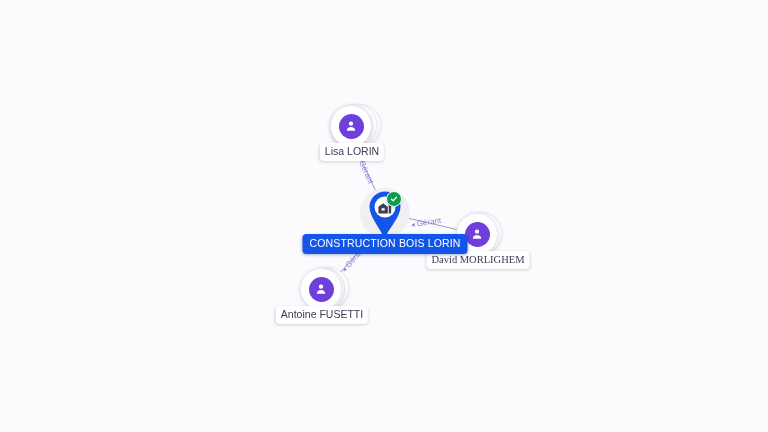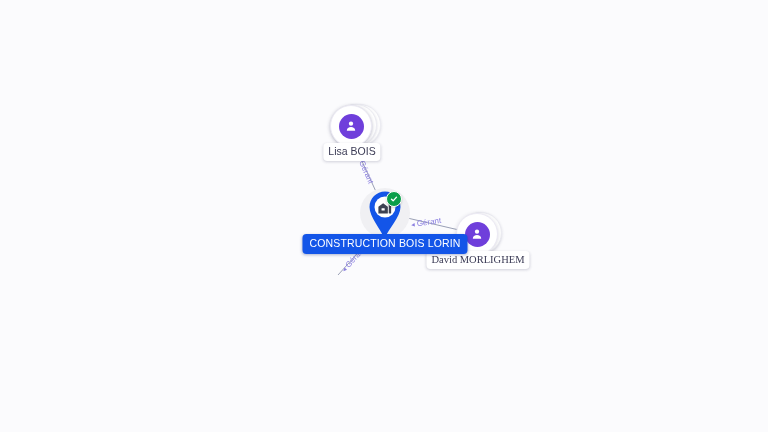--- a/index.html
+++ b/index.html
@@ -205,39 +205,54 @@
       <div class="stack-card c2"></div>
       <div class="stack-card c1"></div>
       <div class="avatar-disc">
         <div class="avatar-circle">
           <svg width="14" height="14" viewBox="0 0 24 24" fill="#ffffff" aria-hidden="true">
             <circle cx="12" cy="8" r="3.7"></circle>
             <path d="M4.8 20c0-3.9 3.2-6.2 7.2-6.2s7.2 2.3 7.2 6.2z"></path>
           </svg>
         </div>
       </div>
-      <div class="node-label">Lisa BOIS</div>
+      <div class="node-label">Lisa LORIN</div>
     </div>
   </div>
 
   <div class="node" style="left:478px; top:233px;font-family:Liberation Serif, serif;">
     <div class="person-stack">
       <div class="stack-card c2" style="left:4px;"></div>
       <div class="avatar-disc">
         <div class="avatar-circle">
           <svg width="14" height="14" viewBox="0 0 24 24" fill="#ffffff" aria-hidden="true">
             <circle cx="12" cy="8" r="3.7"></circle>
             <path d="M4.8 20c0-3.9 3.2-6.2 7.2-6.2s7.2 2.3 7.2 6.2z"></path>
           </svg>
         </div>
       </div>
       <div class="node-label">David MORLIGHEM</div>
     </div>
   </div>
 
+  <div class="node" style="left:322px; top:288px;">
+    <div class="person-stack">
+      <div class="stack-card c2" style="left:7px;"></div>
+      <div class="stack-card c1" style="left:3px;"></div>
+      <div class="avatar-disc">
+        <div class="avatar-circle">
+          <svg width="14" height="14" viewBox="0 0 24 24" fill="#ffffff" aria-hidden="true">
+            <circle cx="12" cy="8" r="3.7"></circle>
+            <path d="M4.8 20c0-3.9 3.2-6.2 7.2-6.2s7.2 2.3 7.2 6.2z"></path>
+          </svg>
+        </div>
+      </div>
+      <div class="node-label">Antoine FUSETTI</div>
+    </div>
+  </div>
 
   <div class="node" style="left:385px; top:216px; z-index:5;">
     <div class="company-wrap">
       <div class="company-halo"></div>
 
       <div class="pin">
         <svg width="36" height="50" viewBox="0 0 36 50" xmlns="http://www.w3.org/2000/svg">
           <path d="M18 1.5C9.4 1.5 2.5 8.4 2.5 17c0 9.6 11.1 22.2 14.2 30.3.4 1 1.2 1 1.6 0C21.4 39.2 33.5 26.6 33.5 17c0-8.6-6.9-15.5-15.5-15.5z" fill="#1355e8"></path>
           <circle cx="18" cy="17" r="10.5" fill="#ffffff"></circle>
         </svg>

